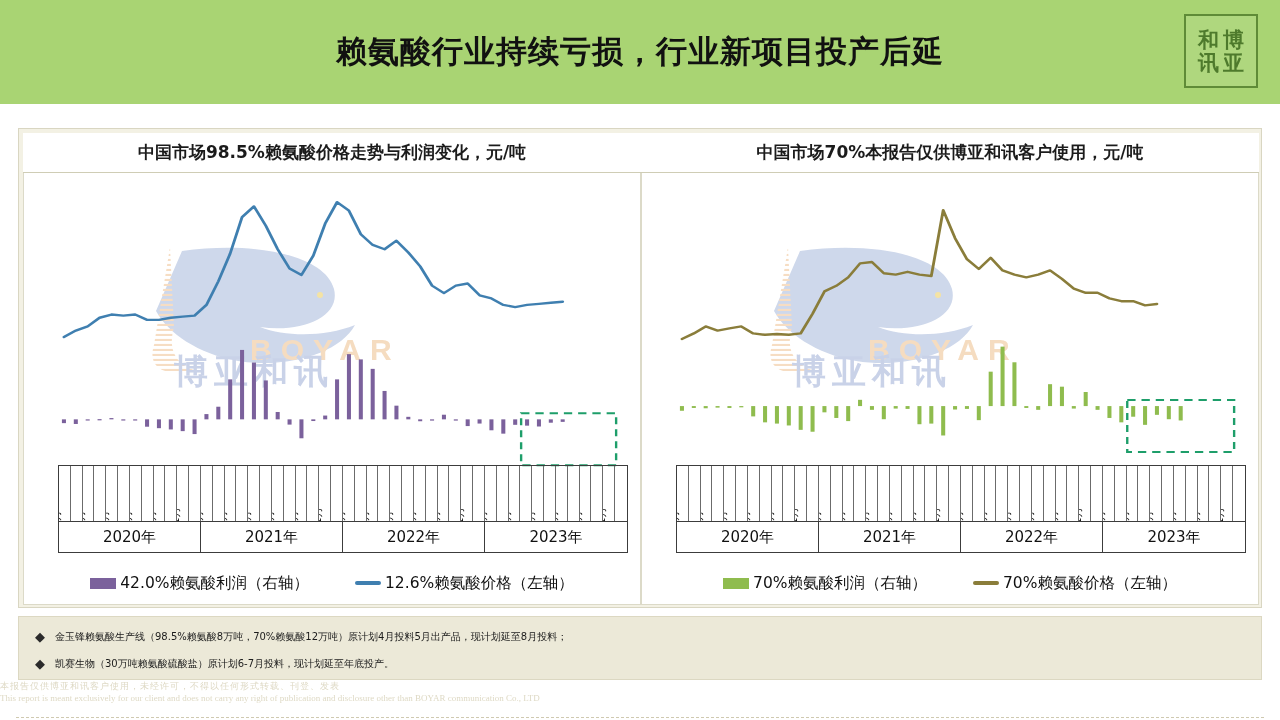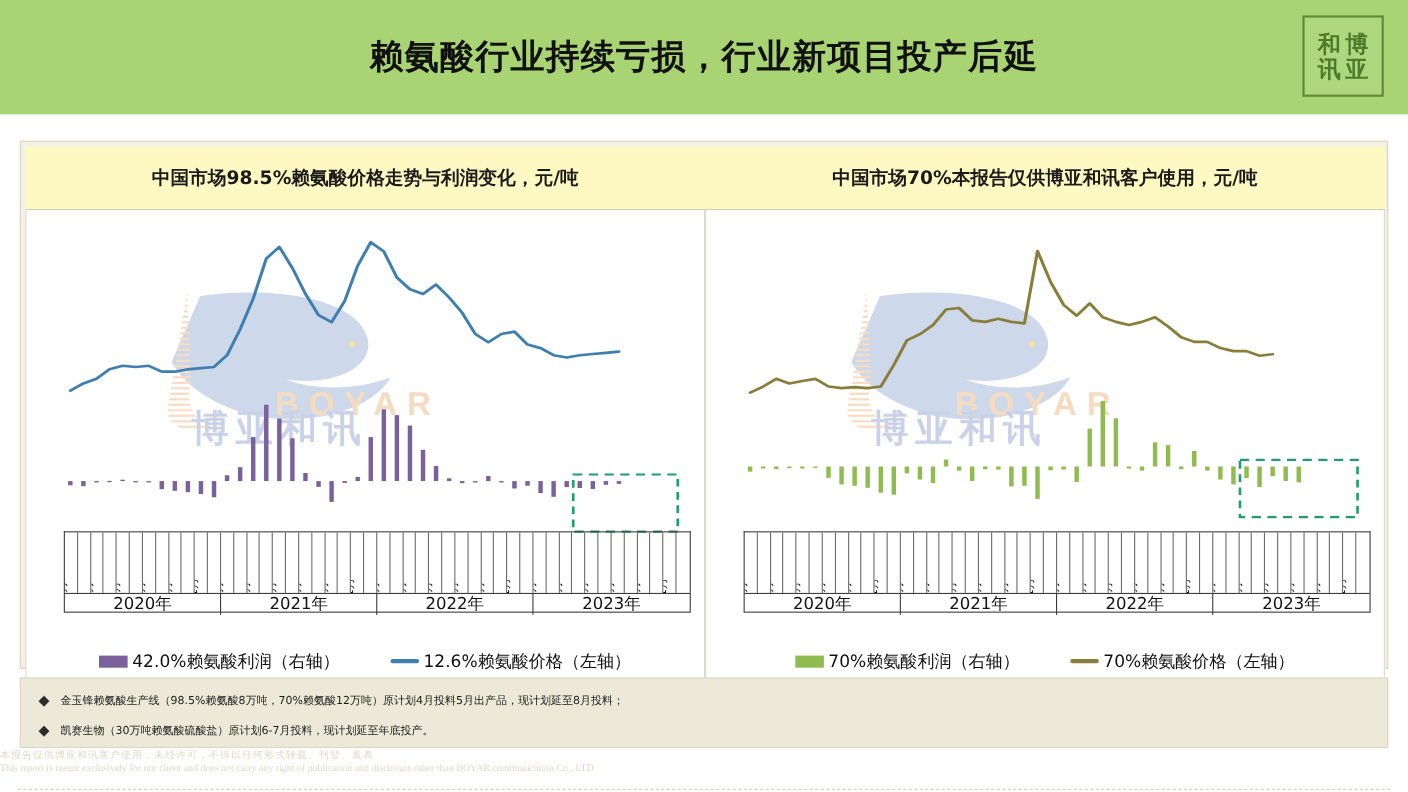--- a/index.html
+++ b/index.html
@@ -40,21 +40,21 @@
     position: absolute; left: 18px; top: 128px; width: 1244px; height: 480px;
     background: #f3f1e4; border: 1px solid #d9d6c2;
   }
   .chart-col {
     position: absolute; top: 4px; width: 618px; height: 472px;
   }
   .chart-col.left  { left: 4px; }
   .chart-col.right { left: 622px; }
 
   .chart-head {
-    height: 58px; background: #fef9c3; border-bottom: 1px solid #cfcdb5;
+    height: 40px; background: #ffffff; border-bottom: 1px solid #cfcdb5;
     display: flex; align-items: center; justify-content: center;
     font-size: 17px; font-weight: bold; color: #1b1b1b;
     font-family: "DejaVu Sans", sans-serif;
   }
   .chart-body {
     position: relative; height: 432px; background: #ffffff;
     border: 1px solid #dcdac8; border-top: none;
   }
 
   
@@ -79,21 +79,21 @@
                  border: 1px solid #3c3c3c; border-bottom: none; }
   .mcell { border-right: 1px solid #6b6b6b; position: relative; overflow: hidden; }
   .mcell:last-child { border-right: none; }
   .mcell span {
     position:absolute; left: 50%; bottom: 2px; transform: translateX(-50%) rotate(-90deg);
     transform-origin: center bottom;
     white-space: nowrap; font-size: 10.5px; color: #111;
     font-family: "DejaVu Sans", sans-serif;
   }
   .mcell span.m11 { font-size: 10.5px; }
-  .axis-years { display: grid; grid-template-columns: repeat(4, 1fr); height: 18px;
+  .axis-years { display: grid; grid-template-columns: repeat(4, 1fr); height: 32px;
                 border: 1px solid #3c3c3c; }
   .ycell { border-right: 1px solid #3c3c3c; display:flex; align-items:center; justify-content:center;
            font-size: 15px; color:#111; font-family:"DejaVu Sans",sans-serif;}
   .ycell:last-child { border-right: none; }
 
   
   .legend { position:absolute; left: 0; right: 0; bottom: 6px; height: 30px;
             display:flex; align-items:center; justify-content:center; gap: 46px; }
   .lg { display:flex; align-items:center; gap: 4px; font-size: 15.5px; color:#111;
         font-family:"DejaVu Sans",sans-serif; white-space: nowrap; }

